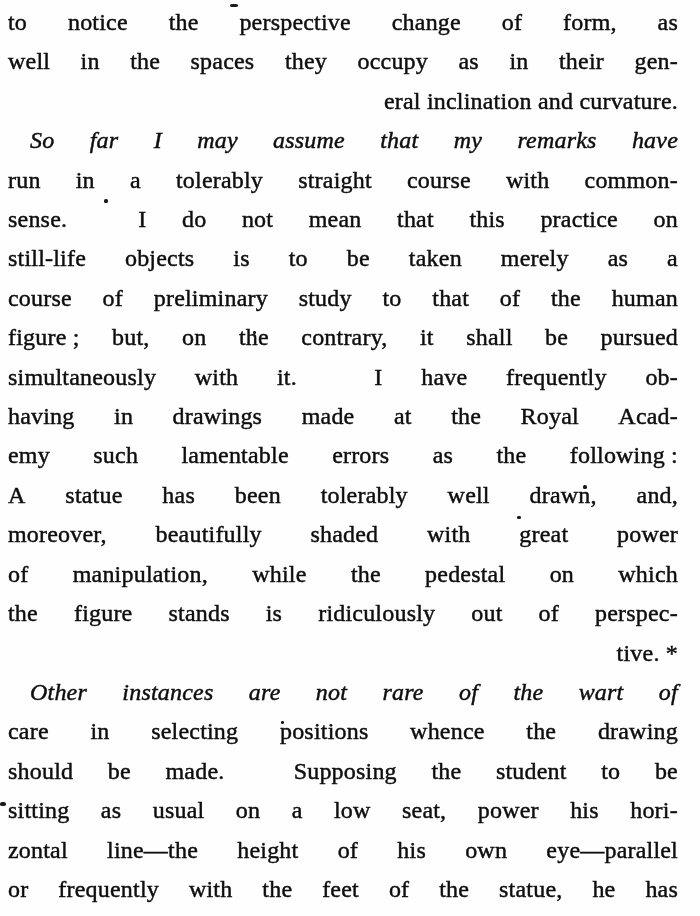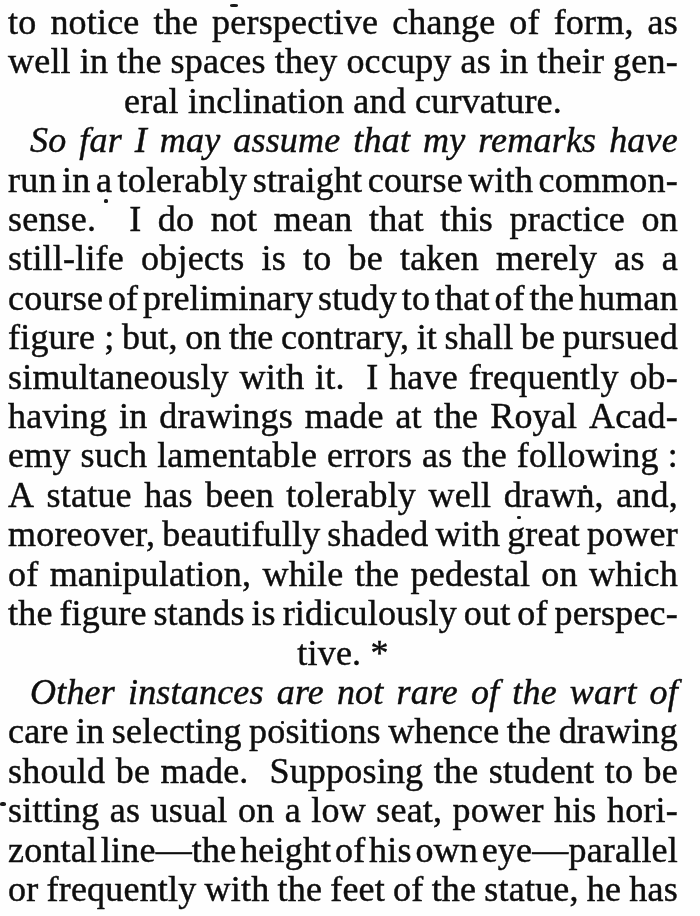--- a/index.html
+++ b/index.html
@@ -17,28 +17,28 @@
     font-family: "Liberation Serif", "DejaVu Serif", serif;
   }
   .textcol {
     position: absolute;
     left: 8px; top: 3px; width: 670px;
   }
   .line {
     display: flex;
     justify-content: space-between;
     align-items: baseline;
-    font-size: 36px;
+    font-size: 24px;
     line-height: 39.4px;
     letter-spacing: 0.2px;
     white-space: pre;
     -webkit-text-stroke: 0.45px var(--ink, #0e0e0e);
   }
   .line span { display: inline-block; }
-  .line.endline { display: block; text-align: center; }
+  .line.endline { display: block; text-align: right; }
   .line.indent { padding-left: 22px; font-style: italic; }
   .speck {
     position: absolute;
     background: #1a1a1a;
     border-radius: 40%;
   }
 </style>
 </head>
 <body>
 

